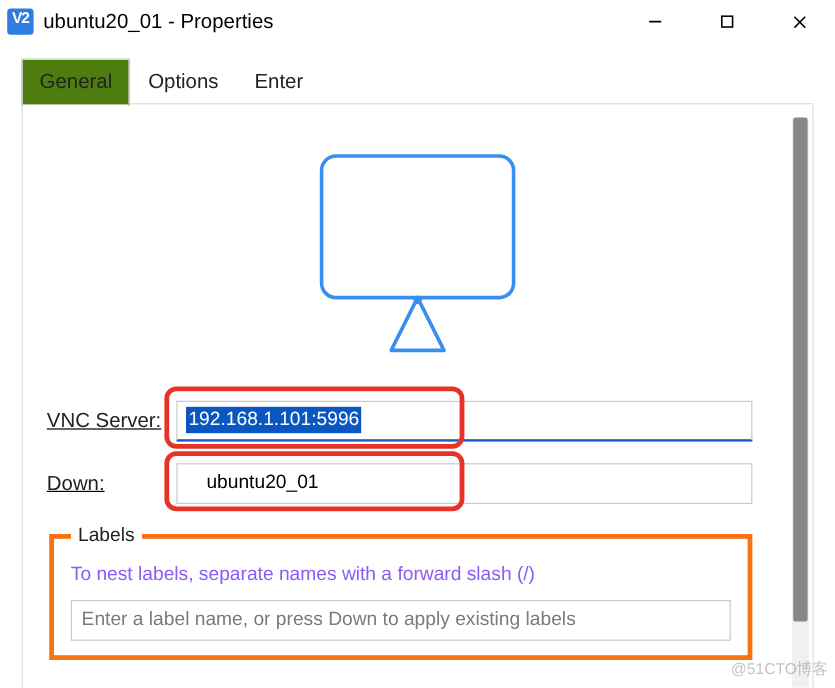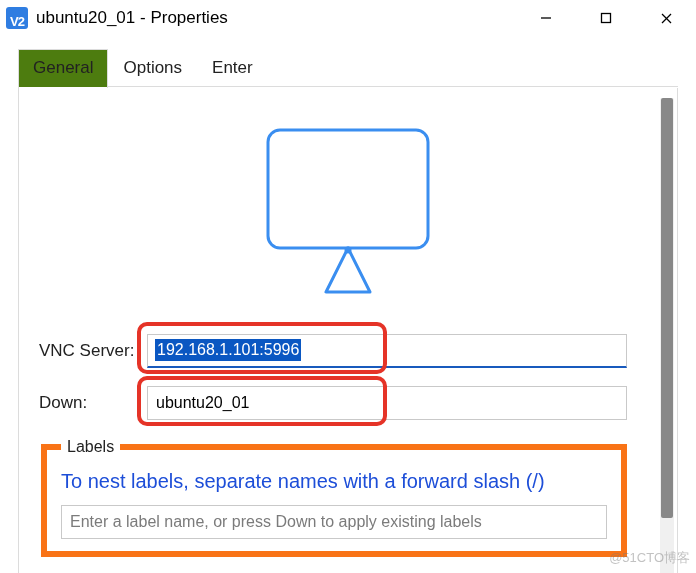--- a/index.html
+++ b/index.html
@@ -19,21 +19,21 @@
   .titlebar {
     display: flex;
     align-items: center;
     height: 36px;
     padding: 0 0 0 6px;
   }
   .titlebar .app-icon {
     width: 22px; height: 22px;
     background: #2f7de1;
     border-radius: 3px;
-    display: flex; align-items: flex-end; justify-content: center;
+    display: flex; align-items: flex-start; justify-content: center;
     margin-right: 8px;
   }
   .titlebar .app-icon span {
     color: #fff;
     font-weight: 600;
     font-size: 13px;
     letter-spacing: -1px;
   }
   .titlebar .title-text {
     font-size: 17px;
@@ -115,36 +115,37 @@
 
   .monitor-wrap {
     display: flex; justify-content: center;
     padding: 18px 0 22px 0;
   }
 
   .form-row {
     display: flex;
     align-items: center;
     margin: 10px 0 18px 0;
+    text-decoration: underline;
   }
   .form-label {
     width: 108px;
     font-size: 17px;
     color: #222;
   }
   .input-wrap {
     position: relative;
     flex: 1;
     margin-right: 30px;
   }
   .txt-input {
     width: 100%;
     height: 34px;
     border: 1px solid #c9c9c9;
-    padding: 4px 8px;
+    padding: 4px 24px;
     font-size: 16px;
     font-family: inherit;
     outline: none;
   }
   .txt-input.focused {
     border-bottom: 2px solid #185abd;
   }
   .selected-text {
     background: #0a57c2;
     color: #fff;
@@ -157,34 +158,34 @@
   }
   .highlight-box {
     position: absolute;
     border: 4px solid #e53327;
     border-radius: 10px;
     pointer-events: none;
   }
 
   fieldset.labels-group {
     margin-top: 4px;
-    border: 6px solid #f97316;
+    border: 4px solid #f97316;
     padding: 10px 14px 12px 14px;
     margin-right: 30px;
     position: relative;
   }
   fieldset.labels-group legend {
     padding: 0 6px;
     font-size: 16px;
     color: #222;
   }
   .hint {
-    font-size: 20px;
+    font-size: 16px;
     margin: 4px 0 12px 0;
-    color: #1d4ed8;
+    color: #8b5cf6;
   }
   .labels-input {
     width: 100%;
     height: 34px;
     border: 1px solid #c9c9c9;
     padding: 0 8px;
     font-family: inherit;
     font-size: 16px;
     outline: none;
     color: #3b82f6;

